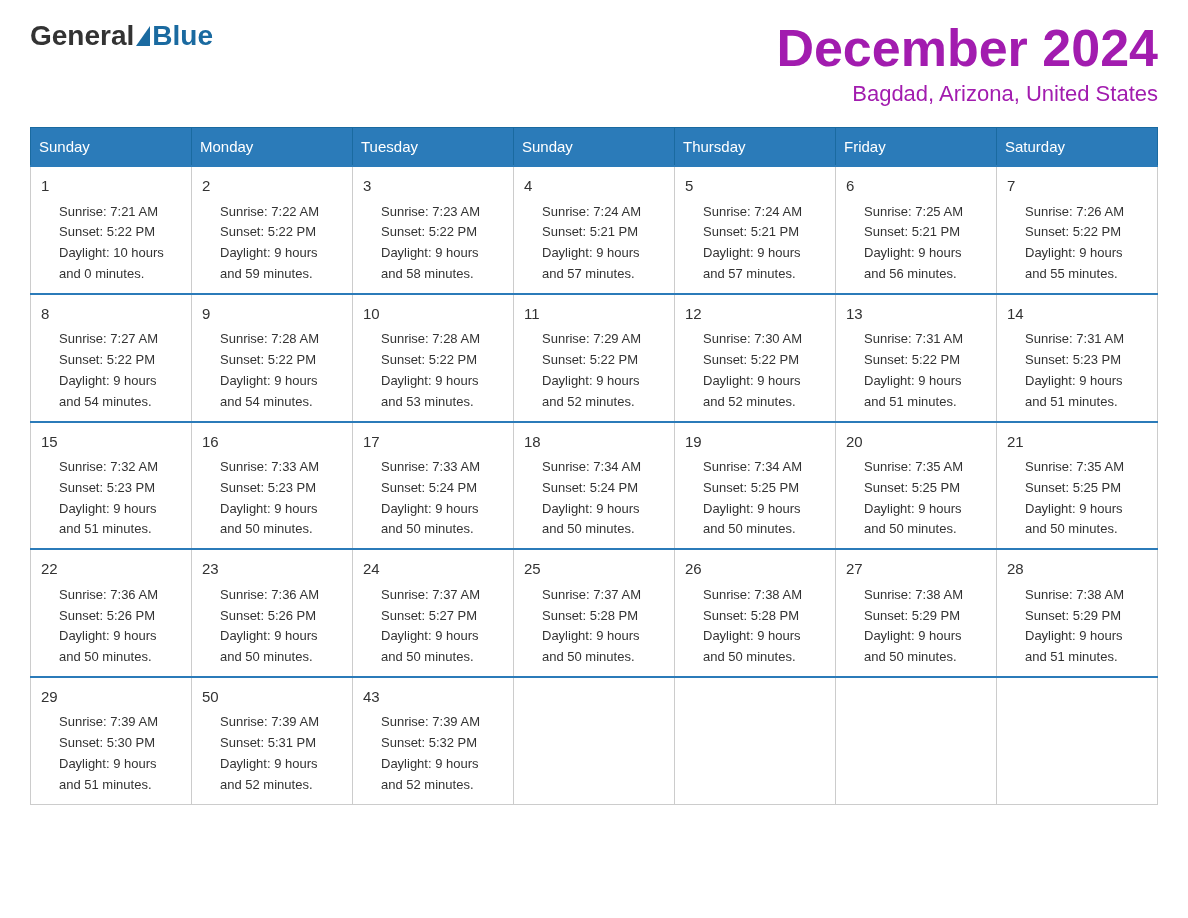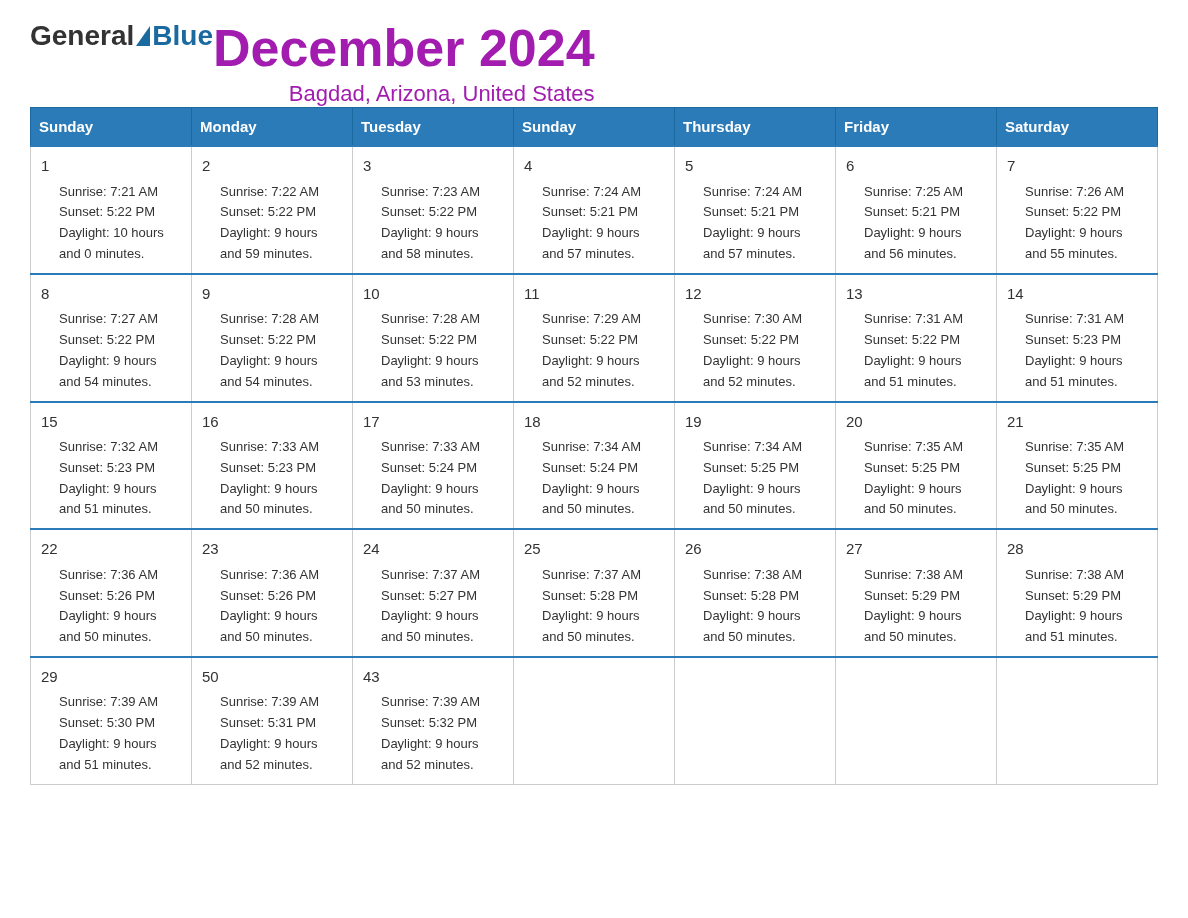--- a/index.html
+++ b/index.html
@@ -4,21 +4,23 @@
   <style>
     * { box-sizing: border-box; margin: 0; padding: 0; }
     body {
       font-family: Arial, Helvetica, sans-serif;
       background: #ffffff;
       color: #333;
       padding: 20px 30px;
     }
     .header-section {
       display: flex;
+      justify-content: space-between;
       align-items: flex-start;
+      margin-bottom: 20px;
     }
     .logo-area {
       display: flex;
       flex-direction: column;
       align-items: flex-start;
     }
     .logo-text {
       display: flex;
       align-items: center;
       font-size: 28px;
@@ -54,21 +56,21 @@
     .calendar-table {
       width: 100%;
       border-collapse: collapse;
       border: 1px solid #aaa;
     }
     .calendar-table th {
       background-color: #2b7bb9;
       color: #ffffff;
       padding: 10px 8px;
       font-size: 15px;
-      font-weight: bold;
+      font-weight: normal;
       text-align: left;
       border: 1px solid #1a6aa0;
     }
     .calendar-table td {
       vertical-align: top;
       padding: 8px 10px;
       border: 1px solid #ccc;
       border-top: 2px solid #2b7bb9;
       min-height: 90px;
       width: 14.28%;

